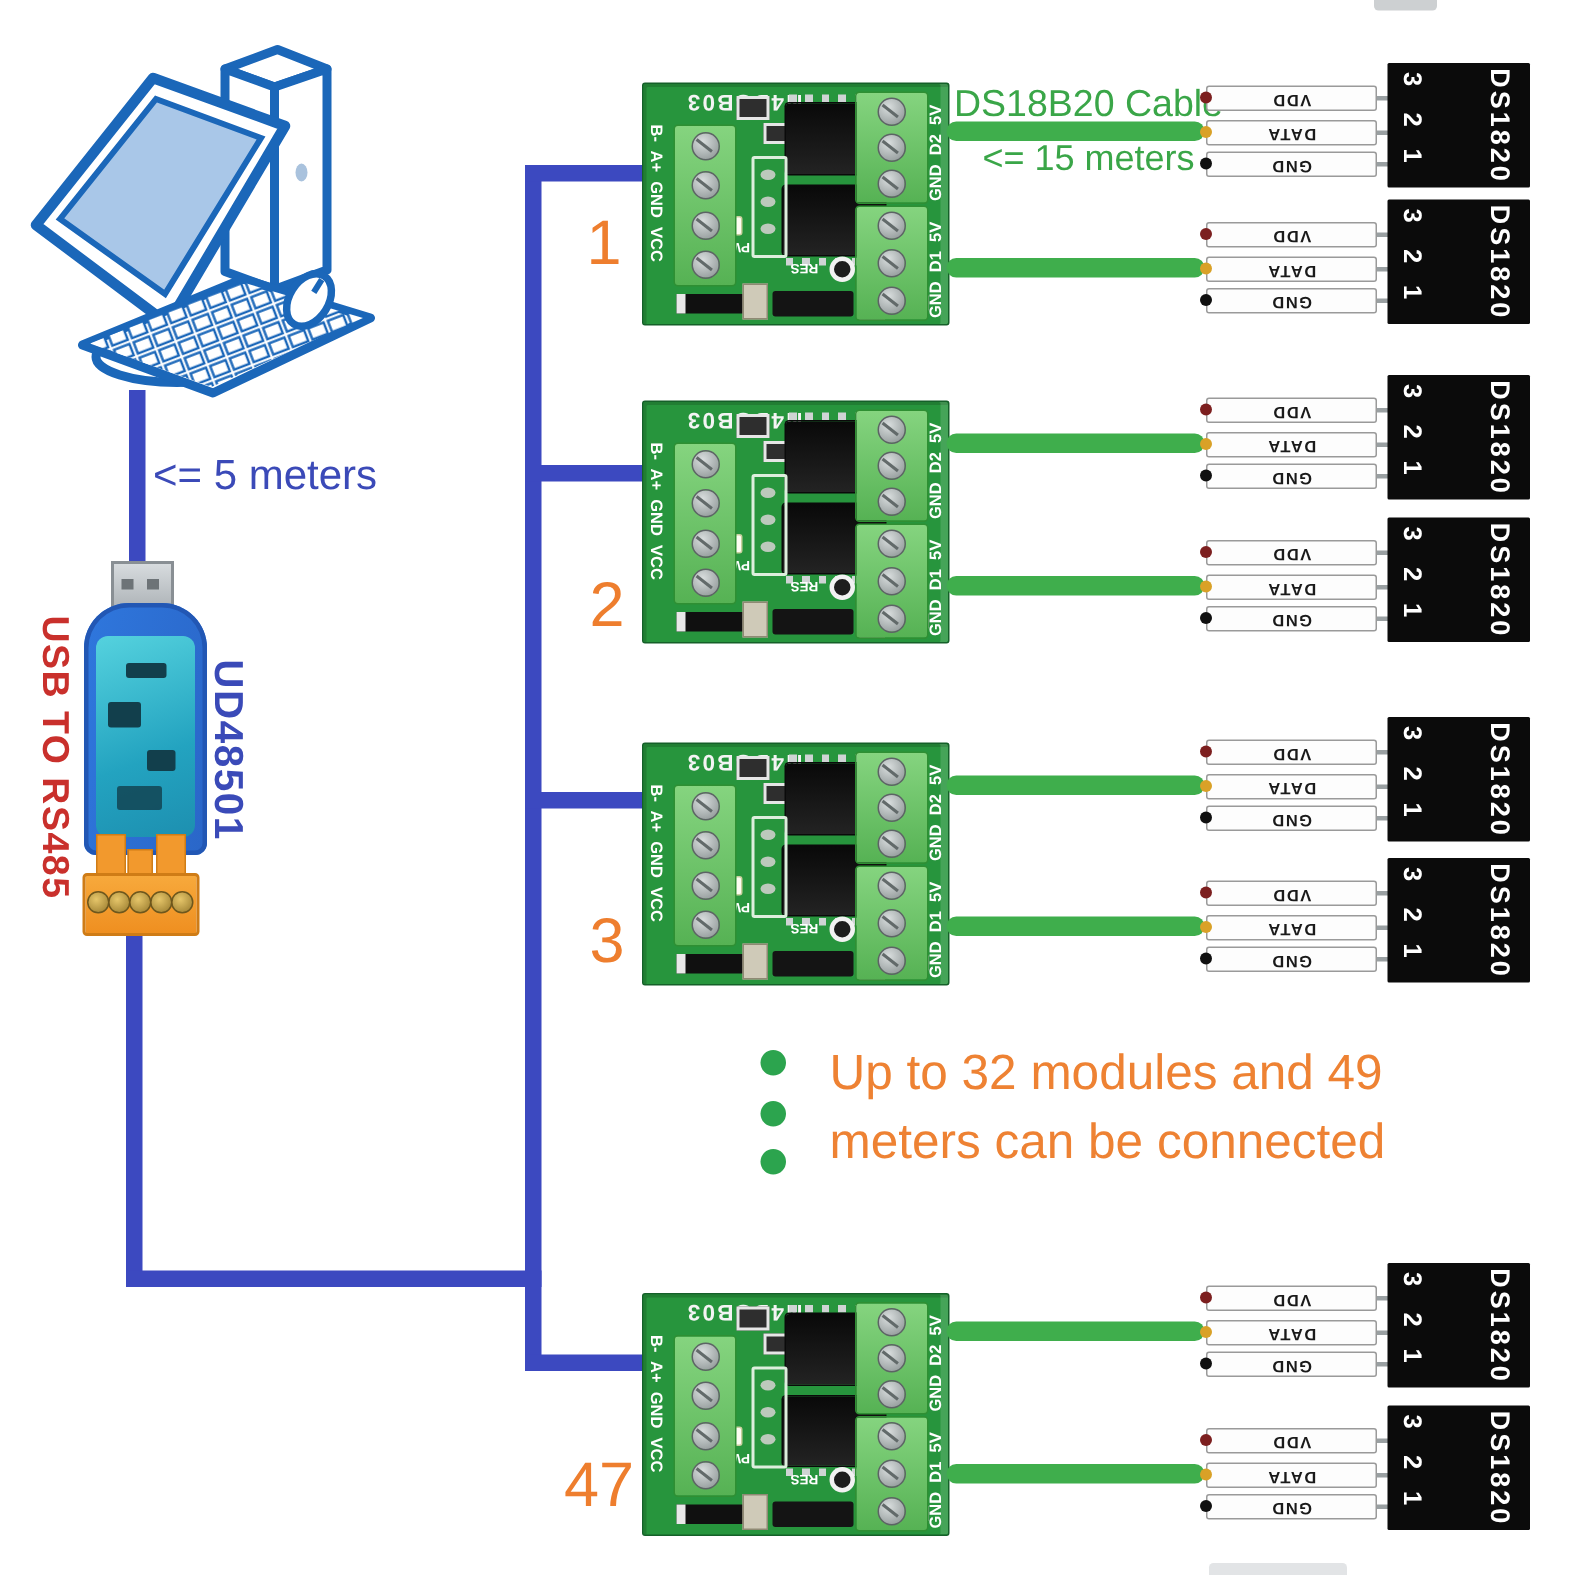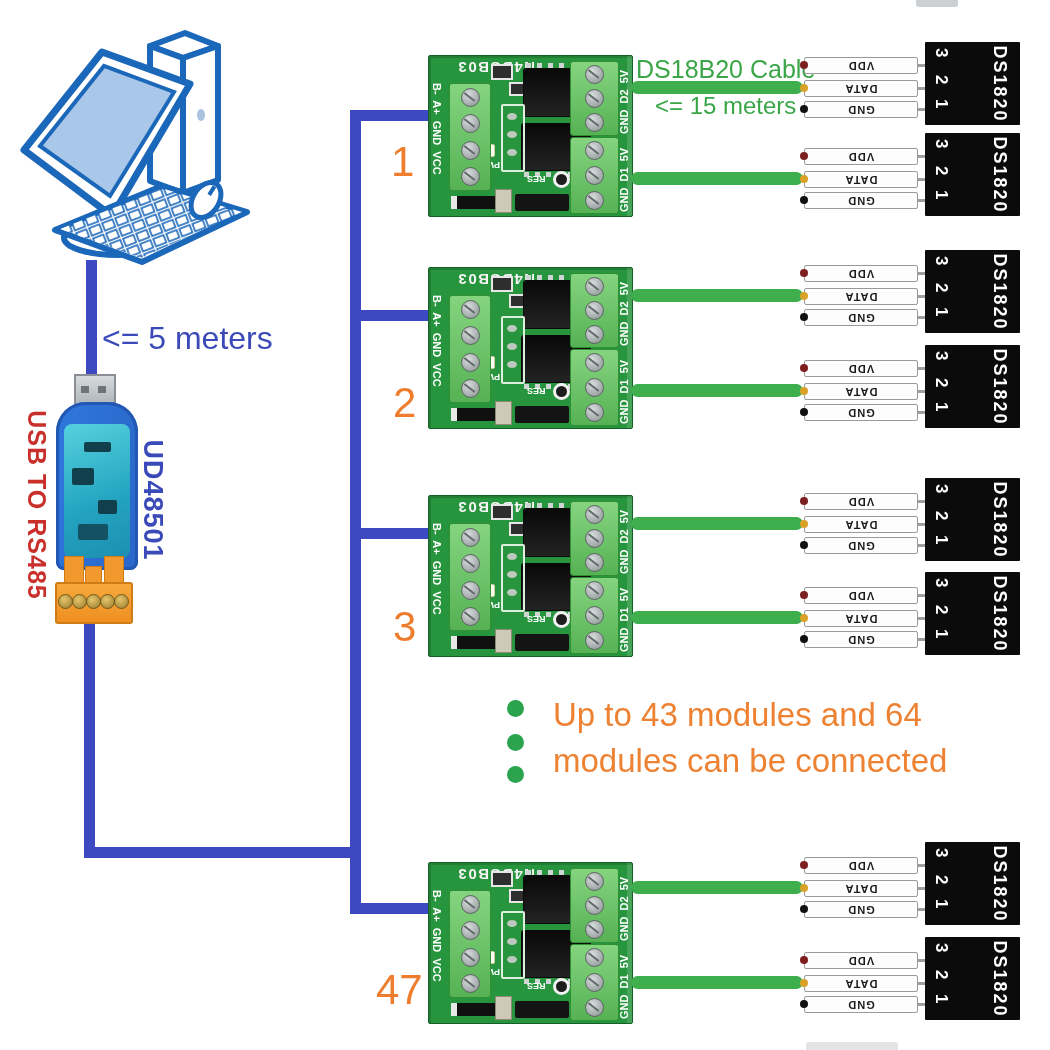--- a/index.html
+++ b/index.html
@@ -12,21 +12,21 @@
   .usb-line{left:86px;top:260px;width:11px;height:122px;}
   .conv-line{left:84px;top:615px;width:11px;height:243px;}
   .feeder{left:84px;top:847px;width:277px;height:11px;}
   .busv{left:350px;top:110px;width:11px;height:804px;}
   .stub{left:350px;width:83px;height:11px;}
   .stub1{top:110px;} .stub2{top:310px;} .stub3{top:528px;} .stub32{top:903px;}
 
   
   .lblblock{position:absolute;color:#3b4ab8;}
   .biglbl{font-size:35px;font-weight:500;line-height:1;}
-  .sublbl{font-size:32px;margin-top:22px;}
+  .sublbl{font-size:28px;margin-top:3px;}
   .greenlbl{position:absolute;color:#3aa648;text-align:center;}
   .greenlbl .t{font-size:25px;font-weight:500;line-height:1;}
   .greenlbl .s{font-size:24px;margin-top:10px;}
 
   .num{position:absolute;color:#ee7e2e;font-size:42px;font-weight:500;}
 
   .note{position:absolute;left:553px;top:692px;color:#ee8233;font-size:33px;line-height:46px;}
   .dot{position:absolute;left:507px;width:17px;height:17px;border-radius:50%;background:#2ca44e;}
 
   
@@ -518,20 +518,20 @@
       <div class="pnum pn2">2</div>
       <div class="pnum pn3">1</div>
       <div class="chiplbl">DS1820</div>
     </div>
   </div>
 
   <div class="dot" style="top:700px;"></div>
   <div class="dot" style="top:734px;"></div>
   <div class="dot" style="top:766px;"></div>
   <div class="note">
-    <div>Up to 43 modules and 64</div>
-    <div>modules can be connected</div>
+    <div>Up to 32 modules and 49</div>
+    <div>meters can be connected</div>
   </div>
 
   <div class="abs sliver-top"></div>
   <div class="abs sliver-bot"></div>
 
 </div>
 
 </body></html>

